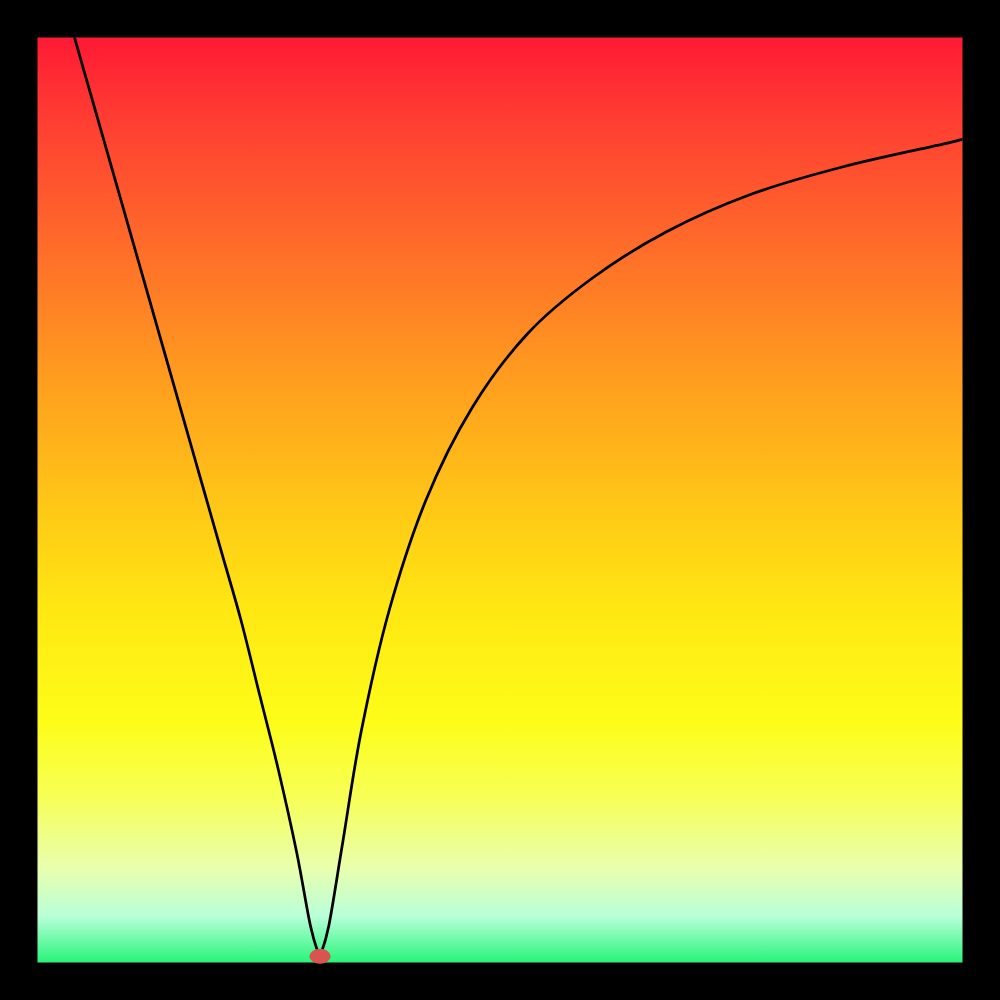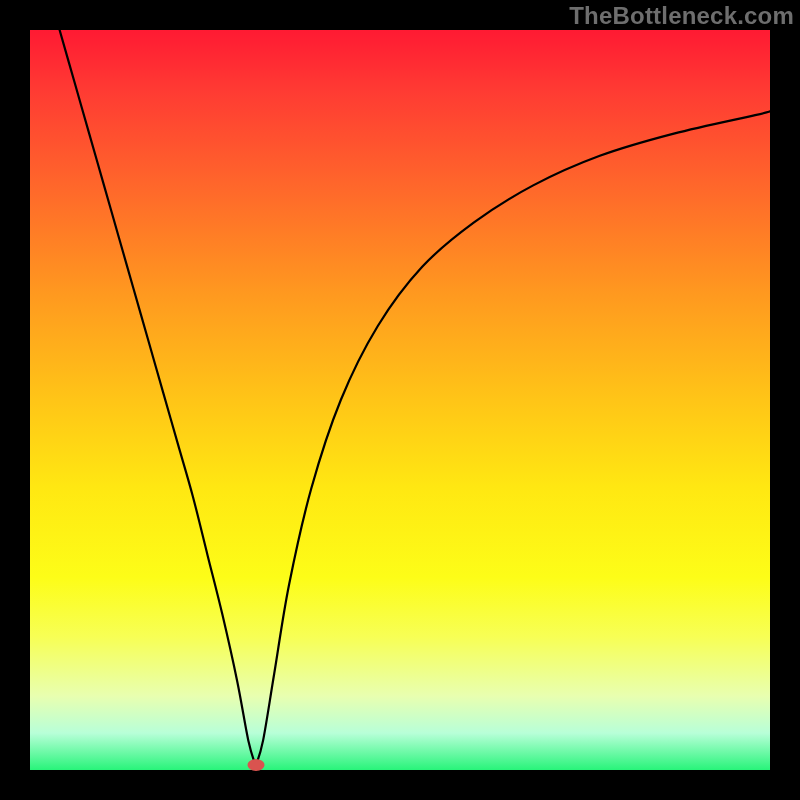--- a/index.html
+++ b/index.html
@@ -60,21 +60,20 @@
     height: 12px;
     background: #d9534f;
     border-radius: 50%;
     transform: translate(-50%, -50%);
   }
 </style>
 </head>
 <body>
 
 <div class="frame">
-  <div class="watermark">TheBottleneck.com</div>
   <div class="plot">
     <svg class="curve" viewBox="0 0 740 740" preserveAspectRatio="none">
       <path id="left-path" fill="none" stroke="#000" stroke-width="2.2" stroke-linecap="round" d="M 29.60 0.00 C 32.07 8.63, 39.47 34.53, 44.40 51.80 C 49.33 69.07, 54.27 86.33, 59.20 103.60 C 64.13 120.87, 69.07 138.13, 74.00 155.40 C 78.93 172.67, 83.87 189.93, 88.80 207.20 C 93.73 224.47, 98.67 241.73, 103.60 259.00 C 108.53 276.27, 113.47 293.53, 118.40 310.80 C 123.33 328.07, 128.27 345.33, 133.20 362.60 C 138.13 379.87, 143.07 397.13, 148.00 414.40 C 152.93 431.67, 157.87 447.70, 162.80 466.20 C 167.73 484.70, 172.67 505.67, 177.60 525.40 C 182.53 545.13, 187.47 563.63, 192.40 584.60 C 197.33 605.57, 202.88 630.23, 207.20 651.20 C 211.52 672.17, 215.22 696.22, 218.30 710.40 C 221.38 724.58, 224.47 731.98, 225.70 736.30"></path>
       <path id="right-path" fill="none" stroke="#000" stroke-width="2.2" stroke-linecap="round" d="M 225.70 736.30 C 226.93 731.98, 230.02 725.82, 233.10 710.40 C 236.18 694.98, 239.88 669.70, 244.20 643.80 C 248.52 617.90, 252.83 585.83, 259.00 555.00 C 265.17 524.17, 272.57 489.63, 281.20 458.80 C 289.83 427.97, 299.70 397.13, 310.80 370.00 C 321.90 342.87, 334.23 318.20, 347.80 296.00 C 361.37 273.80, 376.17 254.07, 392.20 236.80 C 408.23 219.53, 425.50 205.97, 444.00 192.40 C 462.50 178.83, 482.23 166.50, 503.20 155.40 C 524.17 144.30, 546.37 134.43, 569.80 125.80 C 593.23 117.17, 617.90 110.38, 643.80 103.60 C 669.70 96.82, 709.17 88.80, 725.20 85.10 C 741.23 81.40, 737.53 82.02, 740.00 81.40"></path>
     </svg>
     <div id="marker" class="marker" style="left: 225.7px; top: 734.82px; background: rgb(217, 83, 79);"></div>
   </div>
 </div>
 
 </body></html>

